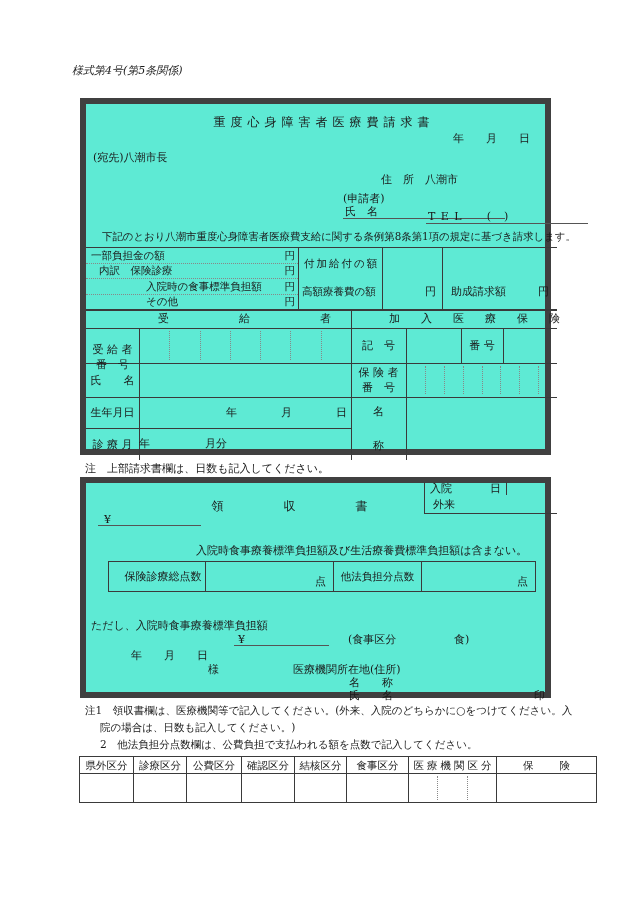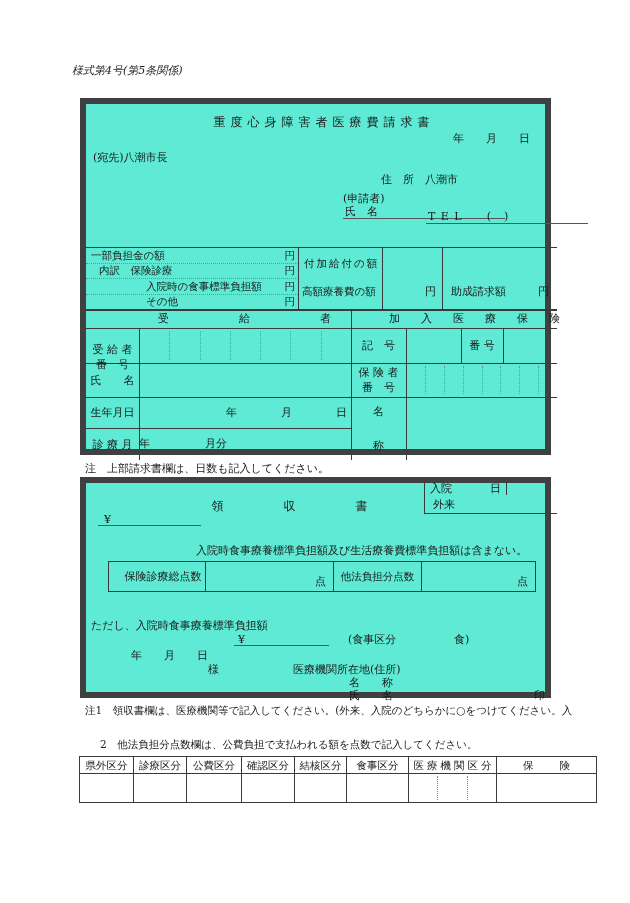--- a/index.html
+++ b/index.html
@@ -123,20 +123,21 @@
     <div class="abs c-title">重度心身障害者医療費請求書</div>
     <div class="abs c-date">年　　月　　日</div>
     <div class="abs c-to">(宛先)八潮市長</div>
     <div class="abs c-addr">住　所　八潮市</div>
     <div class="abs c-name">
       <span>(申請者)</span><span class="ul">氏　名</span>
     </div>
     <div class="abs c-tel">
       <span class="ul"><span>T E L</span>　　<span>(　)</span></span>
     </div>
+    <div class="abs c-decl">下記のとおり八潮市重度心身障害者医療費支給に関する条例第8条第1項の規定に基づき請求します。</div>
 
     <div class="abs ta">
       <div class="ta-a">
         <div class="ta-row p5">
             <span class="lbl">一部負担金の額</span>
             <span>円</span>
           </div>
         <div class="ta-row p13">
             <span class="lbl">内訳　保険診療</span>
             <span>円</span>
@@ -264,20 +265,21 @@
     </div>
     <div class="r-date">年　　月　　日</div>
     <div class="r-sama">様</div>
     <div class="r-orgaddr">医療機関所在地(住所)</div>
     <div class="r-orgname">名　　称</div>
     <div class="r-person">氏　　名</div>
     <div class="r-seal">印</div>
   </div>
 
   <div class="abs n1a">注1　領収書欄は、医療機関等で記入してください。(外来、入院のどちらかに○をつけてください。入</div>
+  <div class="abs n1b">院の場合は、日数も記入してください。)</div>
   <div class="abs n2">2　他法負担分点数欄は、公費負担で支払われる額を点数で記入してください。</div>
 
   <table class="bt">
     <colgroup>
       <col style="width:54px">
         <col style="width:53px">
         <col style="width:55px">
         <col style="width:53px">
       <col style="width:52px">
         <col style="width:62px">

